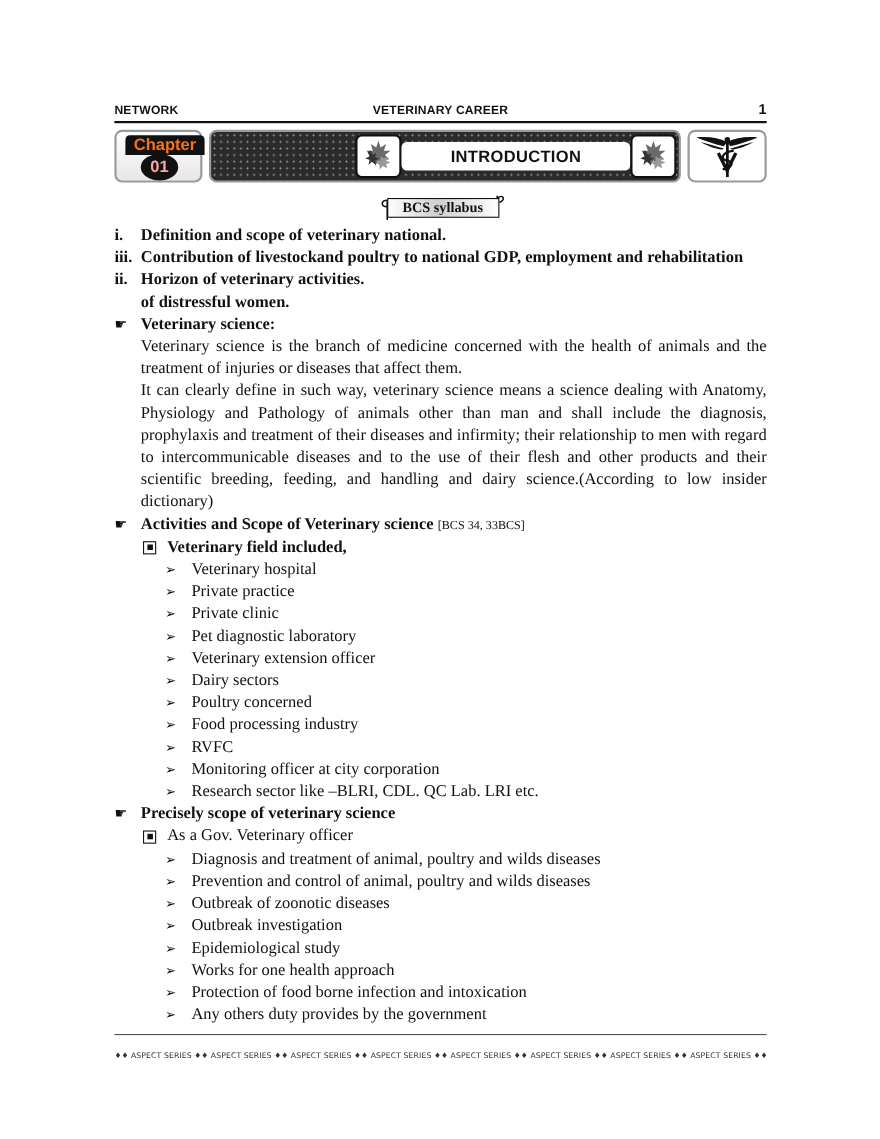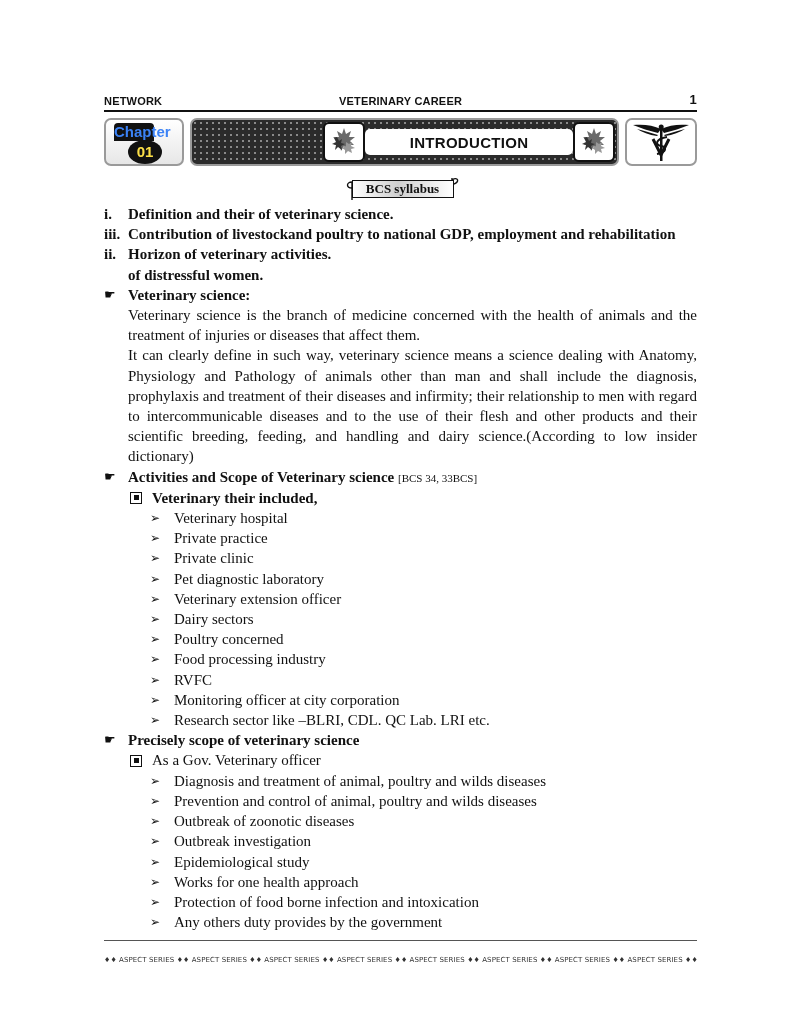--- a/index.html
+++ b/index.html
@@ -6,23 +6,23 @@
     body { width: 800px; height: 1035px; position: relative; overflow: hidden; color: #111; }
     .page { position: absolute; left: 104px; top: 92px; width: 593px; }
     .running-head { display: flex; justify-content: space-between; align-items: flex-end;
       font-family: "Liberation Sans", sans-serif; font-weight: bold; font-size: 11px; letter-spacing: 0.2px;
       padding-bottom: 3px; border-bottom: 2.5px solid #111; }
     .running-head .center { position: absolute; left: 0; right: 0; text-align: center; pointer-events: none; }
     .running-head .pg { font-size: 13px; }
 
     .chapter-banner { display: flex; gap: 6px; margin-top: 6px; height: 52px; }
     .chap-box { width: 80px; height: 48px; border: 2px solid #9a9a9a; border-radius: 7px; background: linear-gradient(#fff,#e7e7e7); position: relative; box-sizing: border-box; }
-    .chap-label { position: absolute; left: 8px; top: 3px; width: 40px; background: #111; color: #3b82f6;
+    .chap-label { position: absolute; left: 8px; top: 3px; width: 72px; background: #111; color: #f97316;
       font-family: "Liberation Sans", sans-serif; font-weight: bold; font-size: 15px; text-align: center; border-radius: 4px 4px 0 0; line-height: 18px; }
-    .chap-num { position: absolute; left: 22px; top: 20px; width: 34px; height: 24px; border-radius: 50%; background: #111; color: #fde047;
+    .chap-num { position: absolute; left: 22px; top: 20px; width: 34px; height: 24px; border-radius: 50%; background: #111; color: #fca5a5;
       font-family: "Liberation Sans", sans-serif; font-weight: bold; font-size: 15px; text-align: center; line-height: 24px; }
     .title-bar { flex: 1; height: 48px; border: 2px solid #9a9a9a; border-radius: 7px; box-sizing: border-box; position: relative;
       background-color: #2b2b2b;
       background-image: radial-gradient(#8a8a8a 0.8px, transparent 1px);
       background-size: 6px 6px; display: flex; align-items: center; justify-content: flex-end; padding: 0 2px; }
     .leaf-box { width: 42px; height: 40px; background: #fff; border: 2px solid #111; border-radius: 6px; box-sizing: border-box; display: flex; align-items: center; justify-content: center; }
     .title-pill { background: #fff; border-radius: 5px; width: 208px; height: 26px; display: flex; align-items: center; justify-content: center;
       font-family: "Liberation Sans", sans-serif; font-weight: bold; font-size: 15px; letter-spacing: 0.3px; }
     .emblem-box { width: 72px; height: 48px; border: 2px solid #9a9a9a; border-radius: 7px; box-sizing: border-box; background: #fff; display: flex; align-items: center; justify-content: center; }
 
@@ -102,21 +102,21 @@
         <path d="M110 4 C116 0 118 6 112 8" stroke="#111" stroke-width="1.4" fill="none"></path>
         <line x1="110" y1="2" x2="110" y2="20" stroke="#111" stroke-width="1.4"></line>
       </svg>
       <div class="body">BCS syllabus</div>
     </div>
   </div>
 
   <div class="content">
     <div class="row">
       <span class="num">i.</span>
-      <span class="bold">Definition and their of veterinary science.</span>
+      <span class="bold">Definition and scope of veterinary national.</span>
     </div>
     <div class="row">
       <span class="num">iii.</span>
       <span class="bold">Contribution of livestockand poultry to national GDP, employment and rehabilitation</span>
     </div>
     <div class="row">
       <span class="num">ii.</span>
       <span class="bold">Horizon of veterinary activities.</span>
     </div>
     <div class="para bold">of distressful women.</div>
@@ -130,21 +130,21 @@
 
     <div class="row">
       <span class="hand">☛</span>
       <span class="bold">
         <span>Activities and Scope of Veterinary science</span>
         <span class="small">[BCS 34, 33BCS]</span>
       </span>
     </div>
     <div class="sub">
       <span class="boxicon"></span>
-      <span class="bold">Veterinary their included,</span>
+      <span class="bold">Veterinary field included,</span>
     </div>
     <div id="activities-list">
         <div class="li">
           <span class="arrow">➢</span>
           <span>Veterinary hospital</span>
         </div>
         <div class="li">
           <span class="arrow">➢</span>
           <span>Private practice</span>
         </div>

